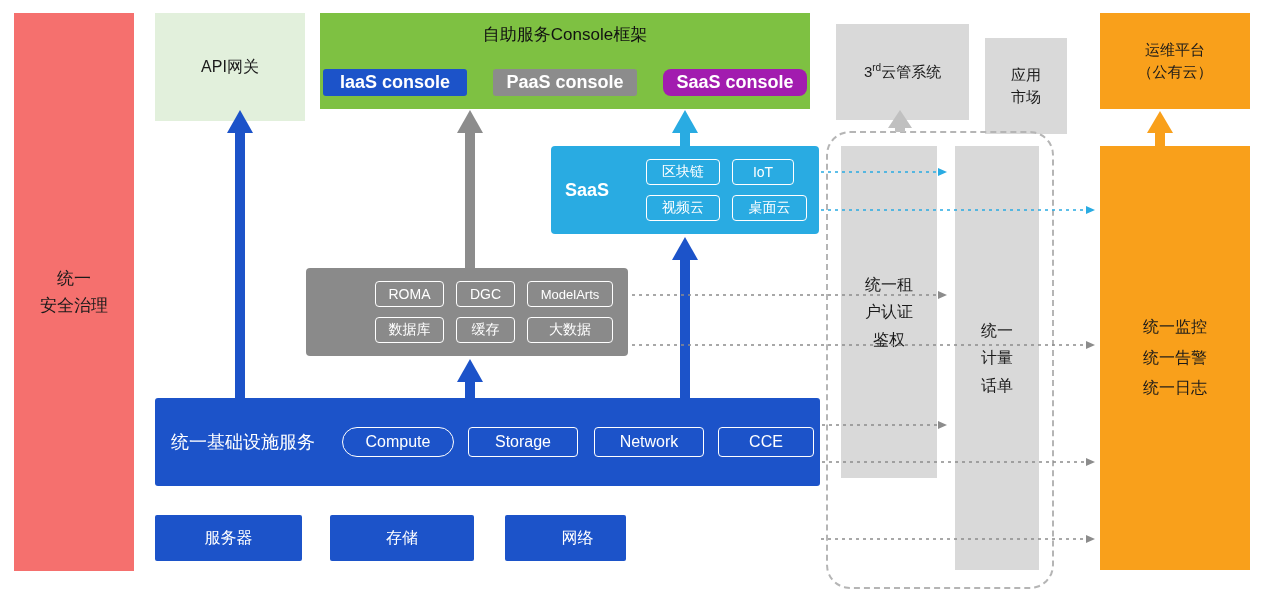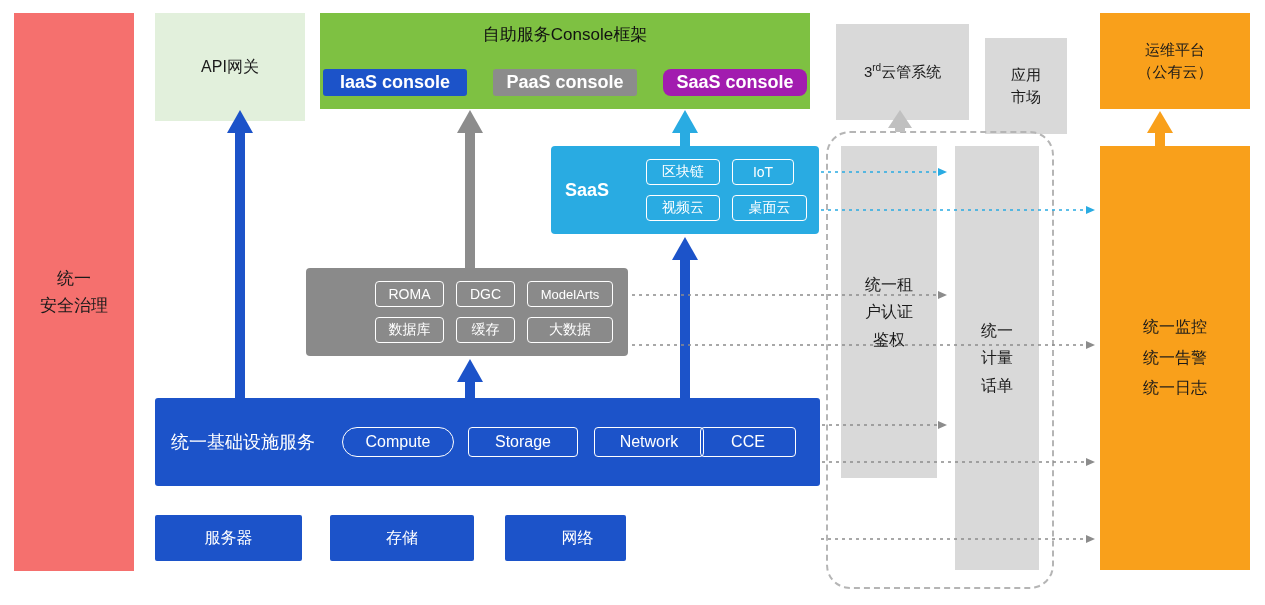--- a/index.html
+++ b/index.html
@@ -93,21 +93,21 @@
     <div class="pill" style="left:69px; top:49px; width:69px;">数据库</div>
     <div class="pill" style="left:150px; top:49px; width:59px;">缓存</div>
     <div class="pill" style="left:221px; top:49px; width:86px;">大数据</div>
   </div>
 
   <div class="abs infra-box">
     <div class="infra-label">统一基础设施服务</div>
     <div class="pill infra-pill" style="left:187px; width:112px;border-radius:15px;">Compute</div>
     <div class="pill infra-pill" style="left:313px; width:110px;">Storage</div>
     <div class="pill infra-pill" style="left:439px; width:110px;">Network</div>
-    <div class="pill infra-pill" style="left:545px; width:96px;">CCE</div>
+    <div class="pill infra-pill" style="left:563px; width:96px;">CCE</div>
   </div>
 
   <div class="abs bottom-box flexc" style="left:155px; width:147px;">服务器</div>
   <div class="abs bottom-box flexc" style="left:330px; width:144px;">存储</div>
   <div class="abs bottom-box flexc" style="left:505px; width:121px;padding-left:24px;">网络</div>
 
   <div class="abs dashed-wrap"></div>
   <div class="abs auth-bar flexc pre dark">统一租
 户认证
 鉴权</div>

